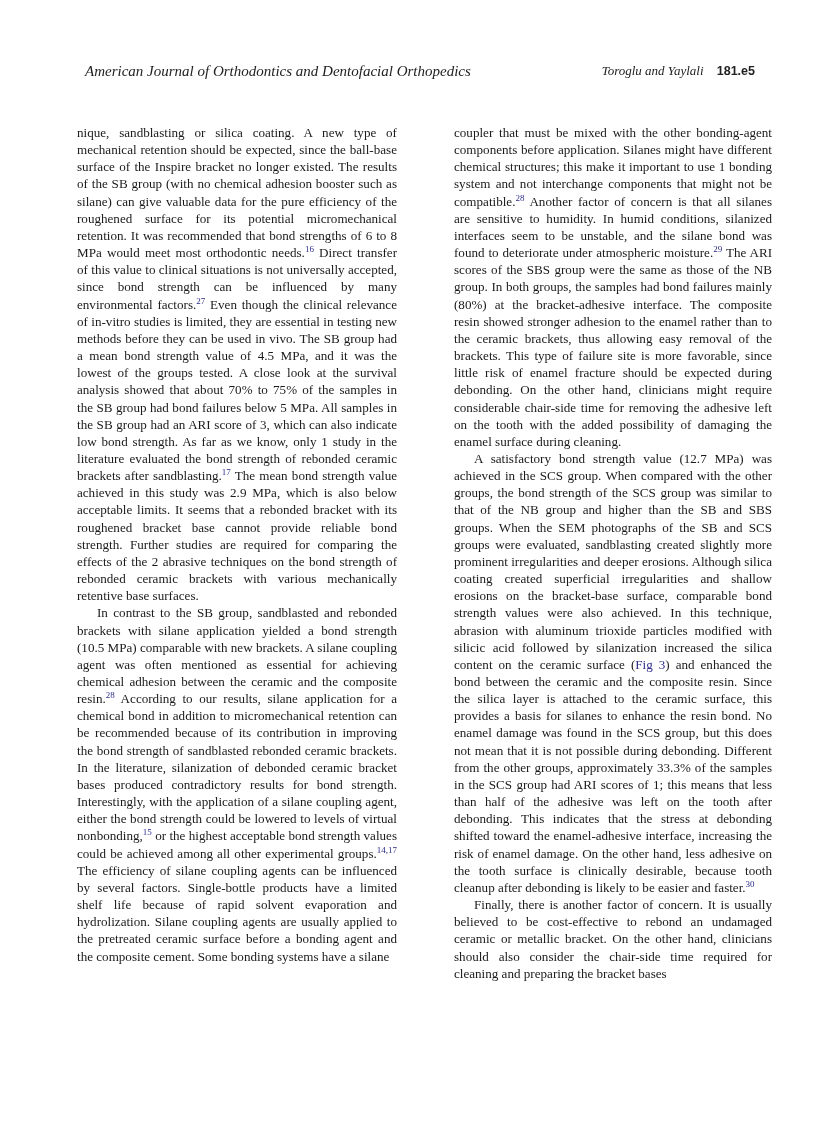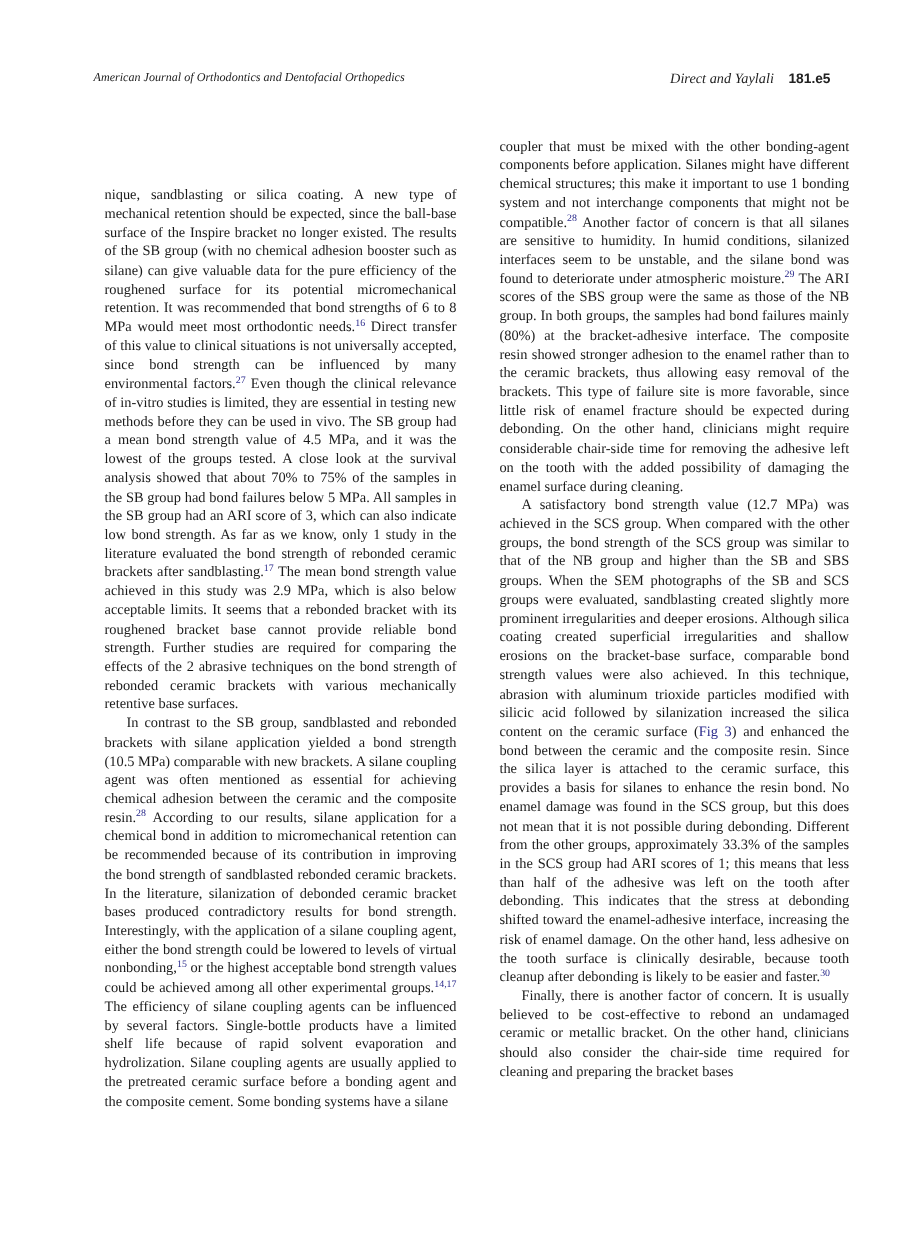--- a/index.html
+++ b/index.html
@@ -1,38 +1,38 @@
 <!DOCTYPE html>
 <html><head>
 <meta charset="utf-8">
 <style>
   html, body { margin: 0; padding: 0; background: #ffffff; }
   body { width: 838px; height: 1122px; position: relative; overflow: hidden; color: #1a1a1a; }
   .header { position: absolute; top: 64px; left: 85px; width: 670px; height: 32px; }
-  .journal { position: absolute; left: 0; top: 0; font-family: "Liberation Serif", serif; font-style: italic; font-size: 11px; line-height: 14px; color: #222; }
+  .journal { position: absolute; left: 0; top: 0; font-family: "Liberation Serif", serif; font-style: italic; font-size: 15px; line-height: 14px; color: #222; }
   .running { position: absolute; right: 0; top: 0; font-size: 13px; line-height: 14px; white-space: nowrap; }
   .authors { font-family: "Liberation Serif", serif; font-style: italic; color: #222; margin-right: 10px; }
   .page-no { font-family: "Liberation Sans", sans-serif; font-weight: bold; font-size: 12.5px; color: #222; text-align: center; }
   .col { position: absolute; top: 124px; font-family: "Liberation Serif", serif; font-size: 13.1px; line-height: 17.15px; text-align: justify; hyphens: manual; }
-  .col-left { left: 95px; width: 320px; margin-top: 44px; }
+  .col-left { left: 77px; width: 320px; }
   .col-right { left: 454px; width: 318px; }
   .col p { margin: 0; }
   .col p.indent { text-indent: 20px; }
   sup.ref { color: #2b2b8c; font-size: 9px; line-height: 0; vertical-align: 5px; }
   .link { color: #2b2b8c; margin-top: 41px; }
 </style>
 </head>
 <body>
 
 <div class="header">
   <div class="journal">
     <div>American Journal of Orthodontics and Dentofacial Orthopedics</div>
   </div>
   <div class="running">
-    <span class="authors">Direct and Yaylali</span>
+    <span class="authors">Toroglu and Yaylali</span>
     <span class="page-no">181.e5</span>
   </div>
 </div>
 
 <div class="col col-left">
   <p><span>nique, sandblasting or silica coating. A new type of mechanical retention should be expected, since the ball-base surface of the Inspire bracket no longer existed. The results of the SB group (with no chemical adhesion booster such as silane) can give valuable data for the pure efficiency of the roughened surface for its potential micromechanical retention. It was recommended that bond strengths of 6 to 8 MPa would meet most orthodontic needs.</span><sup class="ref">16</sup><span> Direct transfer of this value to clinical situations is not universally accepted, since bond strength can be influenced by many environmental factors.</span><sup class="ref">27</sup><span> Even though the clinical relevance of in-vitro studies is limited, they are essential in testing new methods before they can be used in vivo. The SB group had a mean bond strength value of 4.5 MPa, and it was the lowest of the groups tested. A close look at the survival analysis showed that about 70% to 75% of the samples in the SB group had bond failures below 5 MPa. All samples in the SB group had an ARI score of 3, which can also indicate low bond strength. As far as we know, only 1 study in the literature evaluated the bond strength of rebonded ceramic brackets after sandblasting.</span><sup class="ref">17</sup><span> The mean bond strength value achieved in this study was 2.9 MPa, which is also below acceptable limits. It seems that a rebonded bracket with its roughened bracket base cannot provide reliable bond strength. Further studies are required for comparing the effects of the 2 abrasive techniques on the bond strength of rebonded ceramic brackets with various mechanically retentive base surfaces.</span></p>
   <p class="indent"><span>In contrast to the SB group, sandblasted and rebonded brackets with silane application yielded a bond strength (10.5 MPa) comparable with new brackets. A silane coupling agent was often mentioned as essential for achieving chemical adhesion between the ceramic and the composite resin.</span><sup class="ref">28</sup><span> According to our results, silane application for a chemical bond in addition to micromechanical retention can be recommended because of its contribution in improving the bond strength of sandblasted rebonded ceramic brackets. In the literature, silanization of debonded ceramic bracket bases produced contradictory results for bond strength. Interestingly, with the application of a silane coupling agent, either the bond strength could be lowered to levels of virtual nonbonding,</span><sup class="ref">15</sup><span> or the highest acceptable bond strength values could be achieved among all other experimental groups.</span><sup class="ref">14,17</sup><span> The efficiency of silane coupling agents can be influenced by several factors. Single-bottle products have a limited shelf life because of rapid solvent evaporation and hydrolization. Silane coupling agents are usually applied to the pretreated ceramic surface before a bonding agent and the composite cement. Some bonding systems have a silane</span></p>
 </div>
 
 <div class="col col-right">

